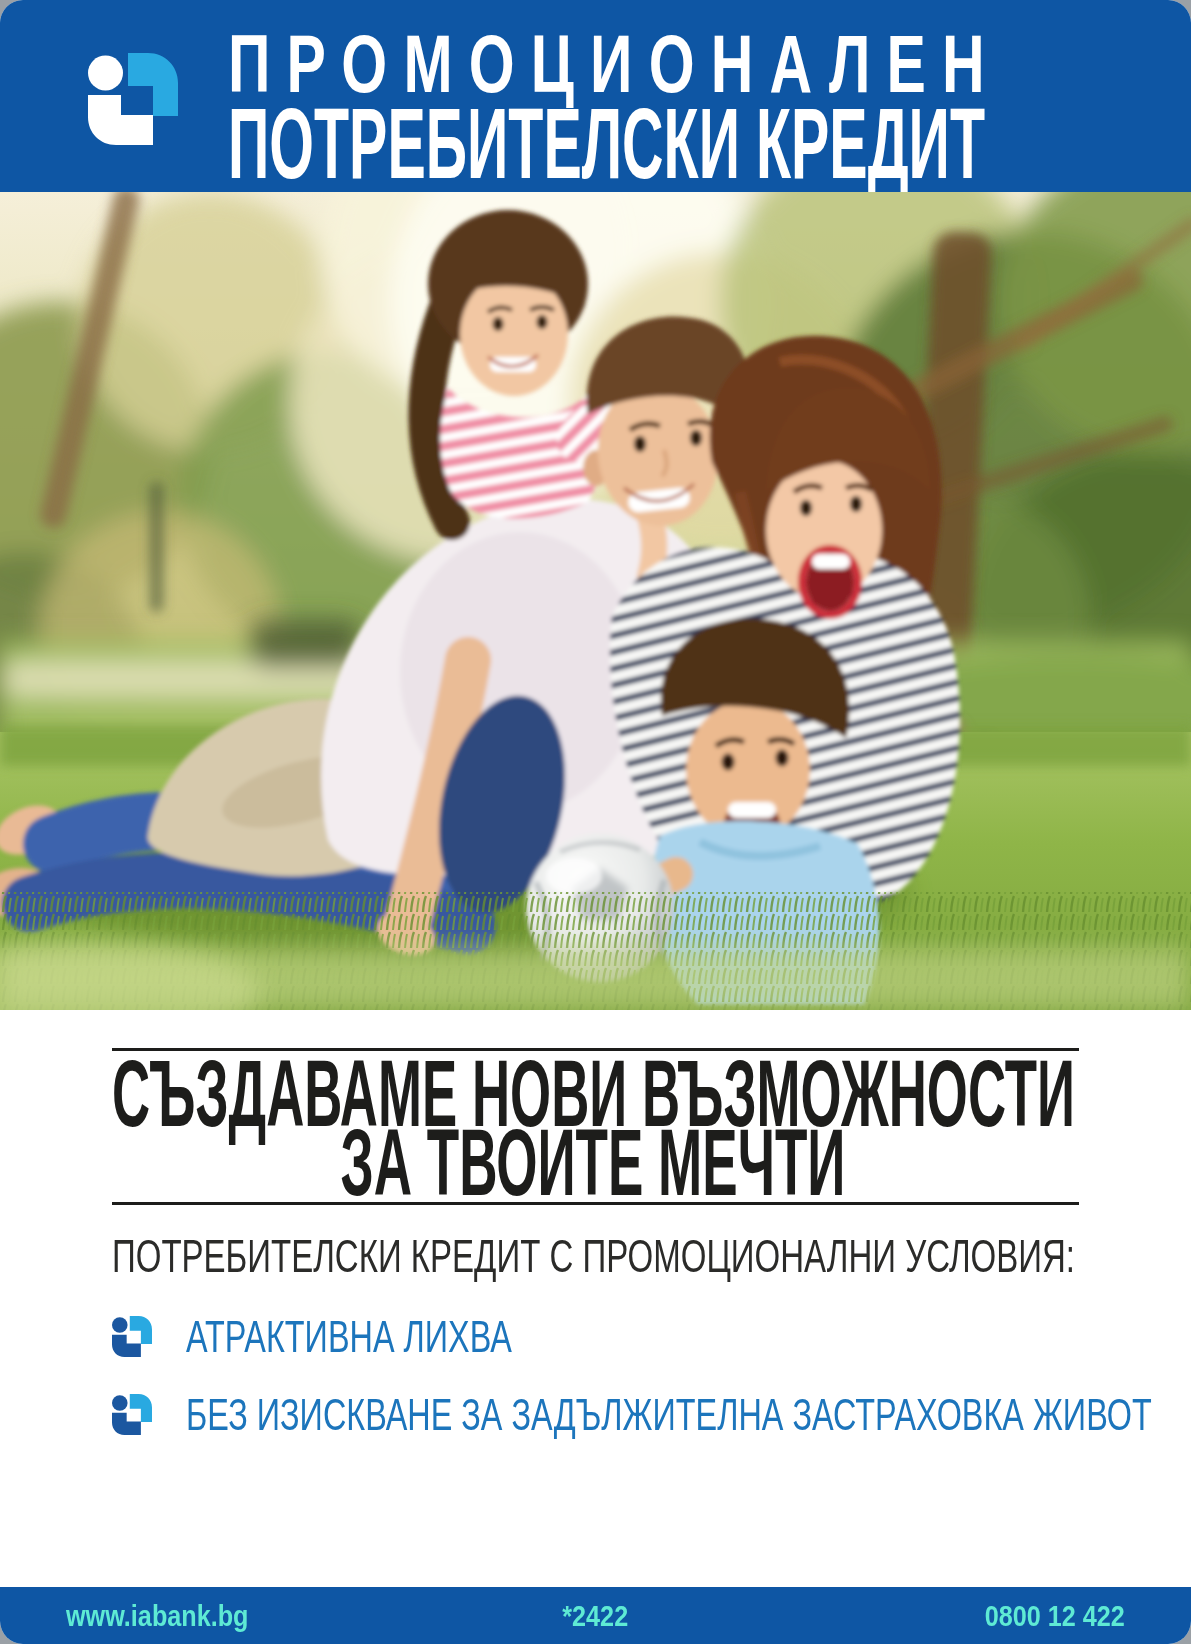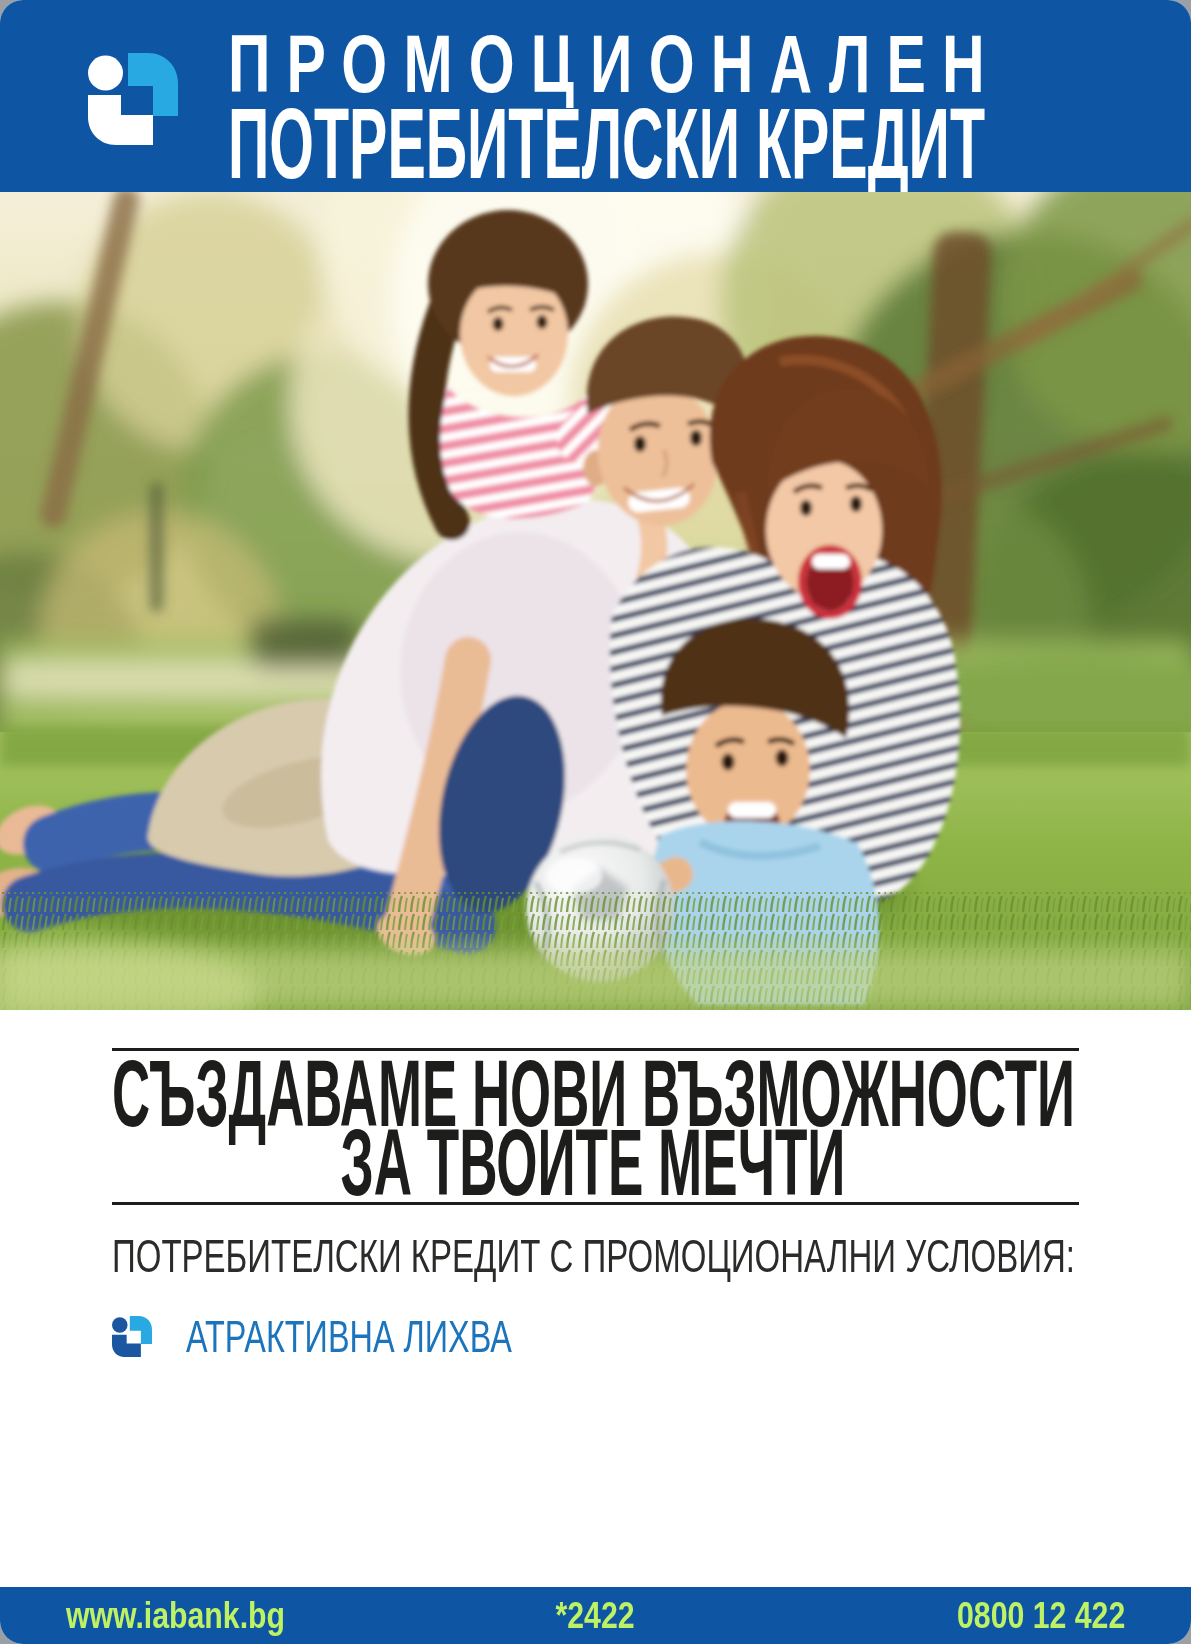--- a/index.html
+++ b/index.html
@@ -46,21 +46,21 @@
   .bullet{display:flex;align-items:center;gap:34px;height:41px;margin-bottom:37px;}
   .bullet-label{
     display:inline-block;white-space:nowrap;color:var(--bullet-text-blue);
     font-size:45px;line-height:41px;transform:scaleX(0.72);transform-origin:left center;
   }
 
   
   .footer{
     position:absolute;left:0;top:1587px;width:1191px;height:57px;background:var(--primary-blue);
     display:grid;grid-template-columns:1fr auto 1fr;align-items:center;
-    padding:0 66px;box-sizing:border-box;color:#bef264;font-weight:bold;font-size:36px;
+    padding:0 66px;box-sizing:border-box;color:#5eead4;font-weight:bold;font-size:30px;
   }
   .f-item{display:inline-block;white-space:nowrap;transform:scaleX(0.84);}
   .f-left{justify-self:start;transform-origin:left center;}
   .f-center{justify-self:center;transform-origin:center center;}
   .f-right{justify-self:end;transform-origin:right center;}
 </style>
 </head>
 <body>
 
 <div class="page">
@@ -300,20 +300,28 @@
 
     <ul class="bullets">
       <li class="bullet">
         <span class="logo-bullet">
           <svg viewBox="0 0 90 92" width="40" height="41">
               <use href="#logo-shape"></use>
             </svg>
         </span>
         <span class="bullet-label">АТРАКТИВНА ЛИХВА</span>
       </li>
+      <li class="bullet">
+        <span class="logo-bullet">
+          <svg viewBox="0 0 90 92" width="40" height="41">
+              <use href="#logo-shape"></use>
+            </svg>
+        </span>
+        <span class="bullet-label">БЕЗ ИЗИСКВАНЕ ЗА ЗАДЪЛЖИТЕЛНА ЗАСТРАХОВКА ЖИВОТ</span>
+      </li>
     </ul>
   </section>
 
   <footer class="footer">
     <span class="f-item f-left">www.iabank.bg</span>
     <span class="f-item f-center">*2422</span>
     <span class="f-item f-right">0800 12 422</span>
   </footer>
 
 </div>

